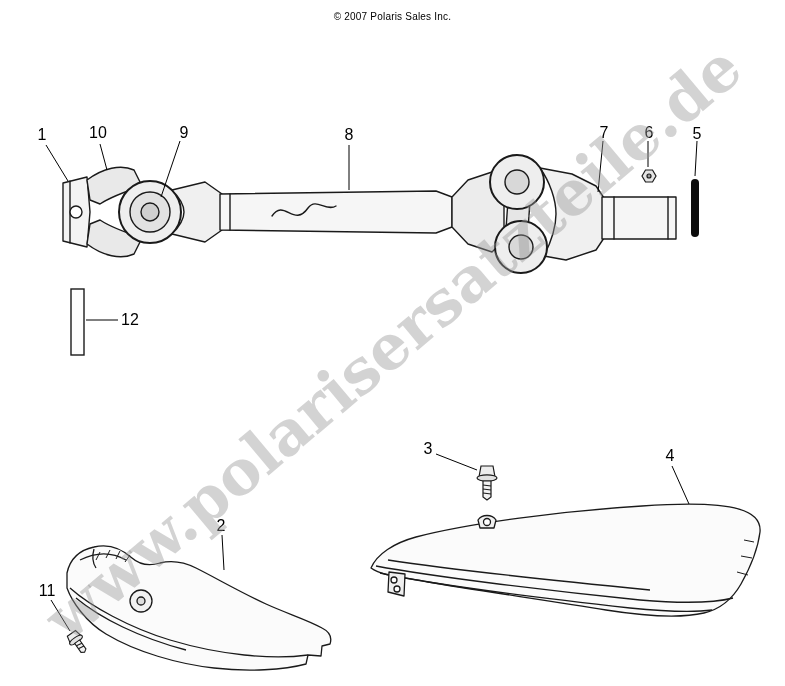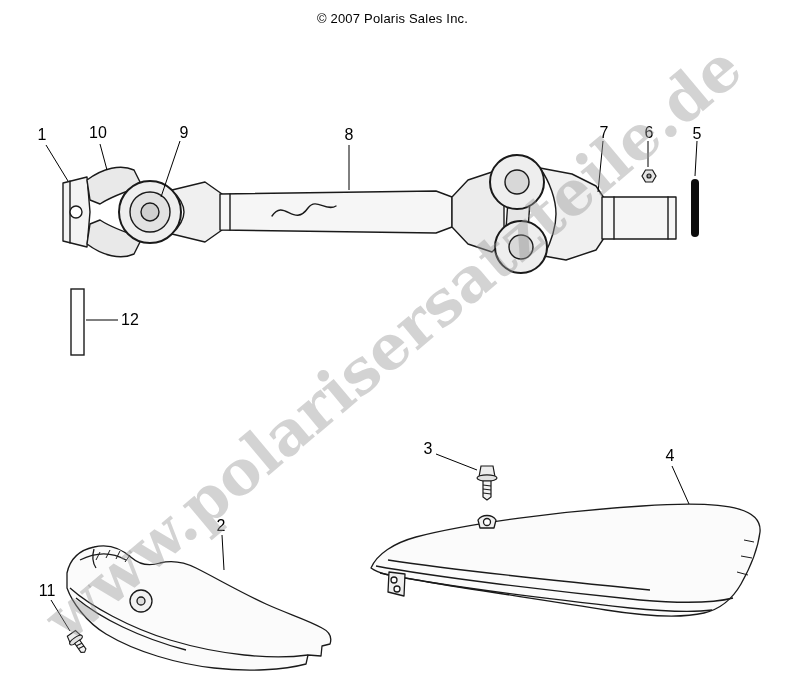--- a/index.html
+++ b/index.html
@@ -1,19 +1,19 @@
 <!DOCTYPE html>
 <html><head>
 <meta charset="utf-8">
 <style>
   html,body{margin:0;padding:0;background:#ffffff;}
   body{font-family:"Liberation Sans",sans-serif;}
   #stage{position:relative;width:785px;height:686px;background:#ffffff;overflow:hidden;}
   .copyright{position:absolute;top:11px;left:0;width:100%;text-align:center;
-             font-size:13px;color:#000;letter-spacing:.2px;z-index:6;}
+             font-size:10px;color:#000;letter-spacing:.2px;z-index:6;}
   .watermark{position:absolute;left:50%;top:50%;
              transform:translate(-50%,-50%) rotate(-40deg);
              font-family:"DejaVu Serif",serif;font-weight:700;font-size:62px;
              color:rgba(150,150,150,.42);white-space:nowrap;pointer-events:none;z-index:5;}
   svg.diagram{position:absolute;left:0;top:0;z-index:2;}
   svg text{font-family:"Liberation Sans",sans-serif;font-size:16px;fill:#000;}
 </style>
 </head>
 <body>
 

